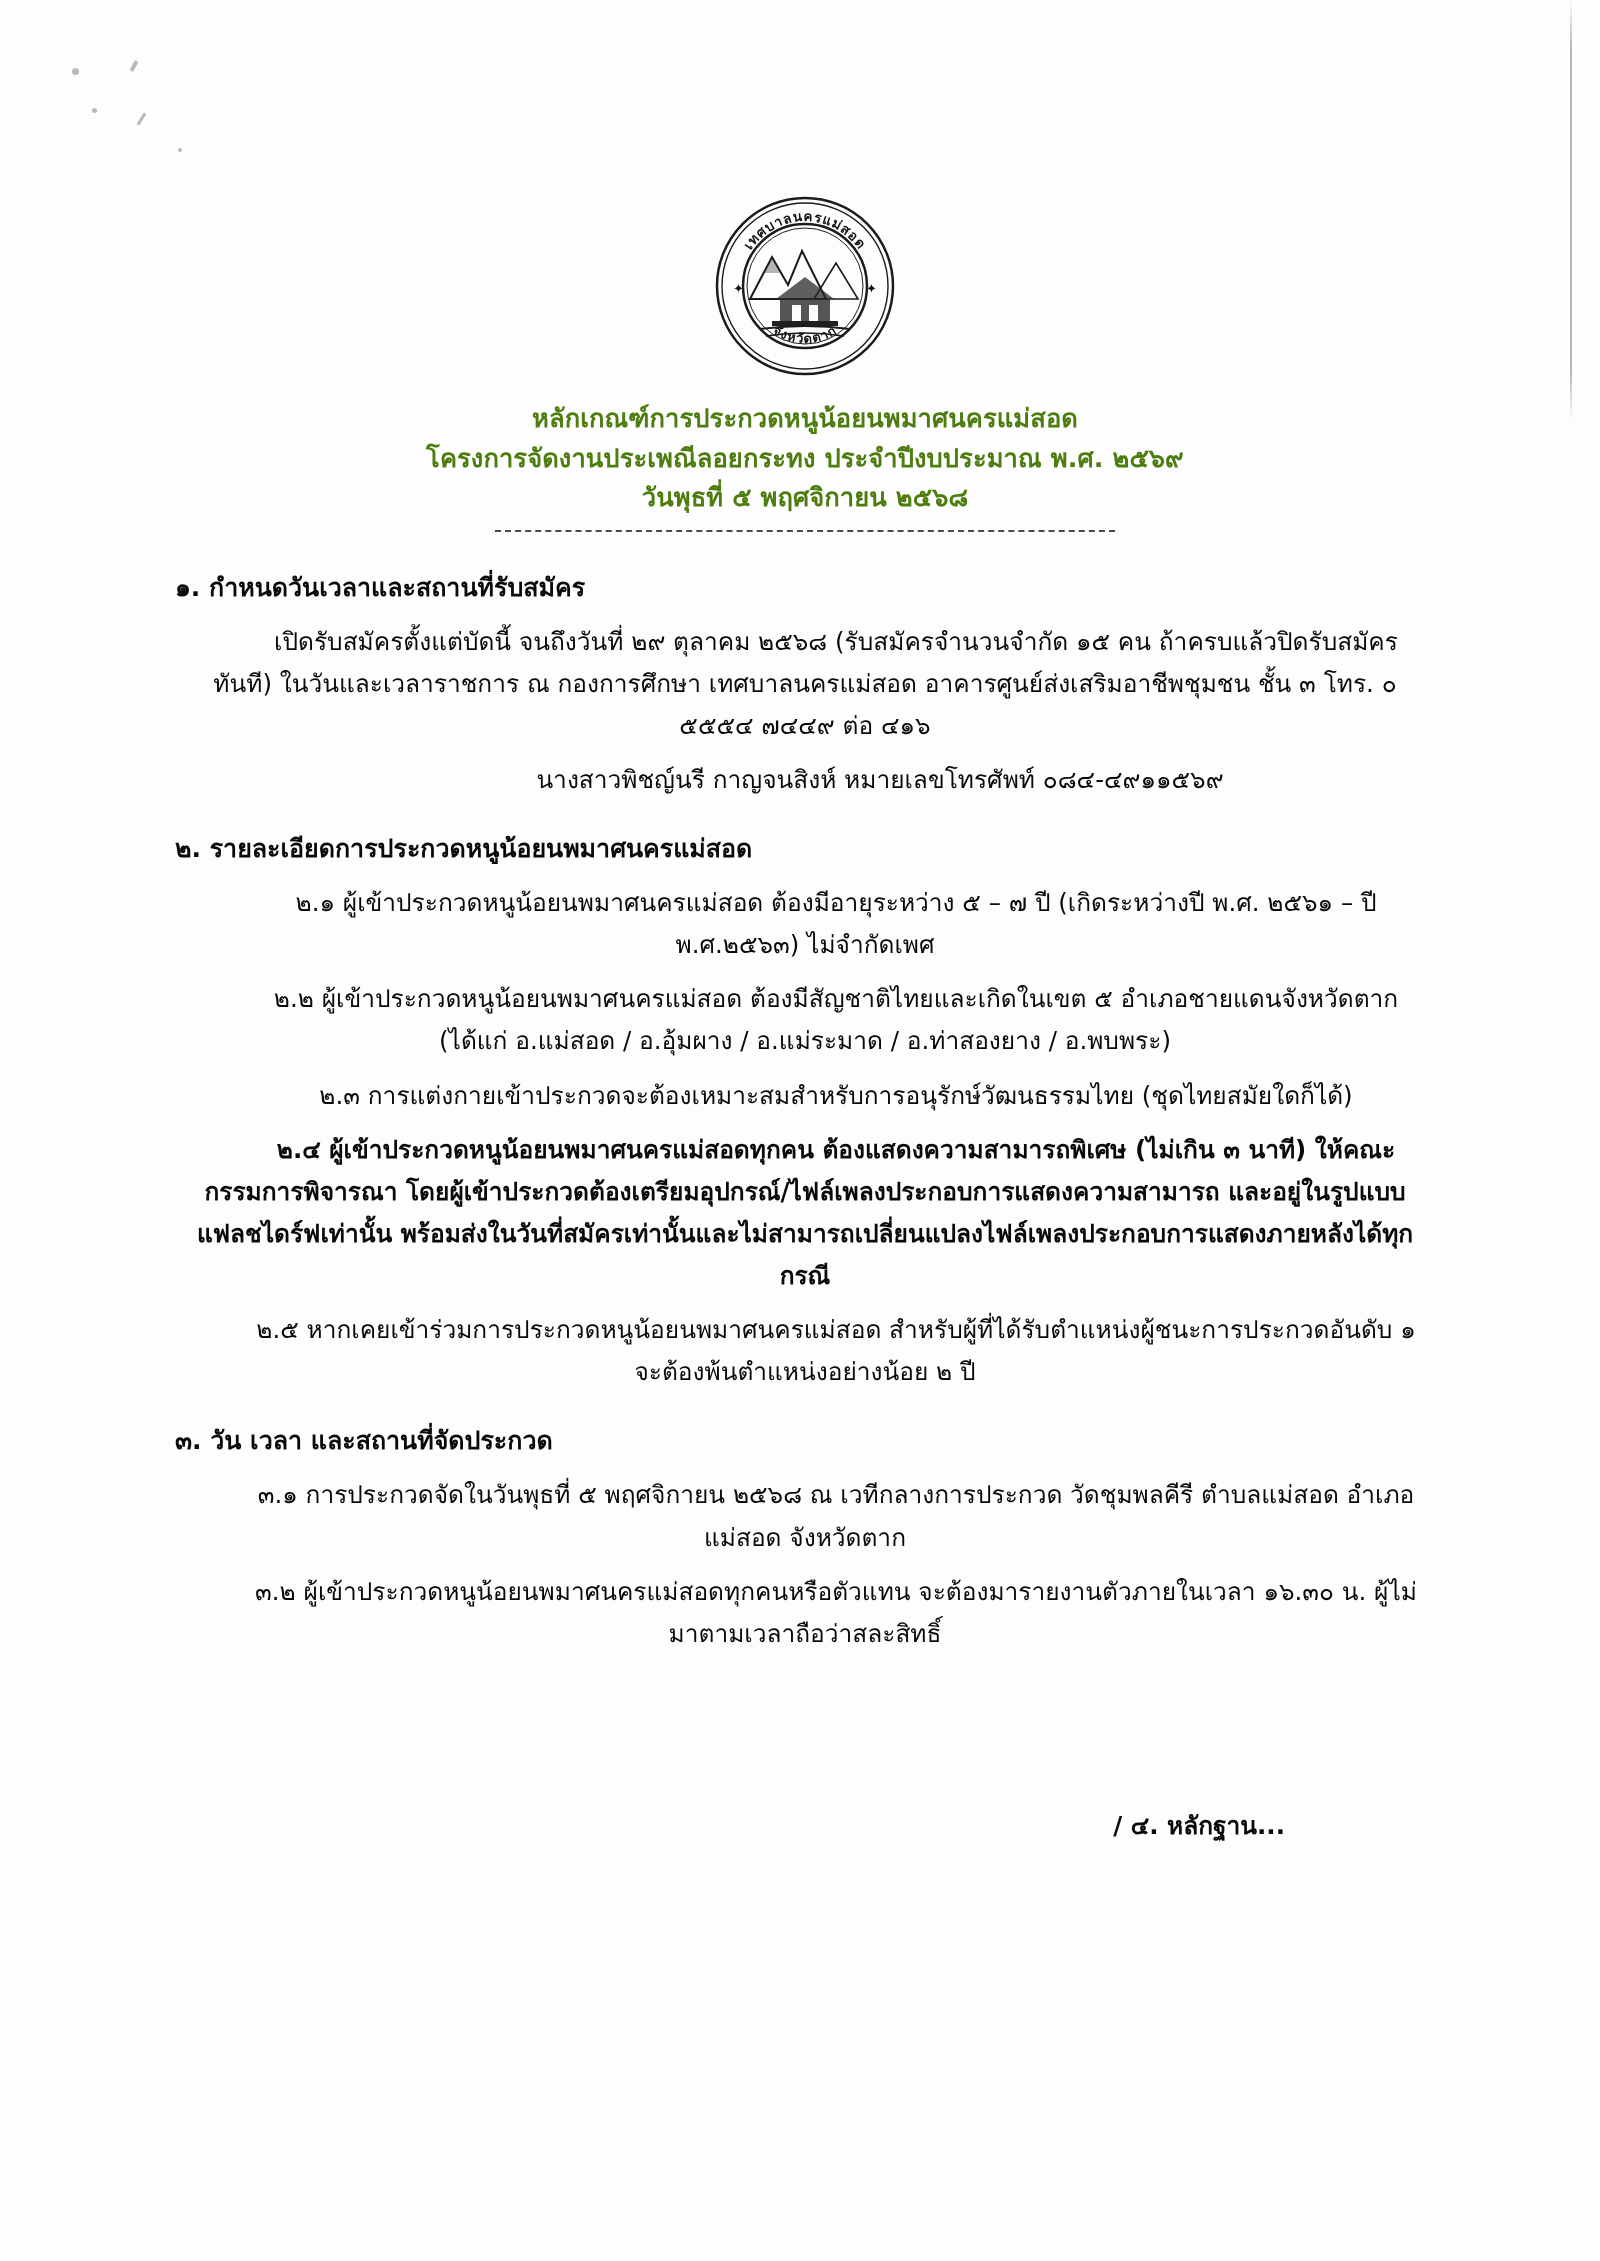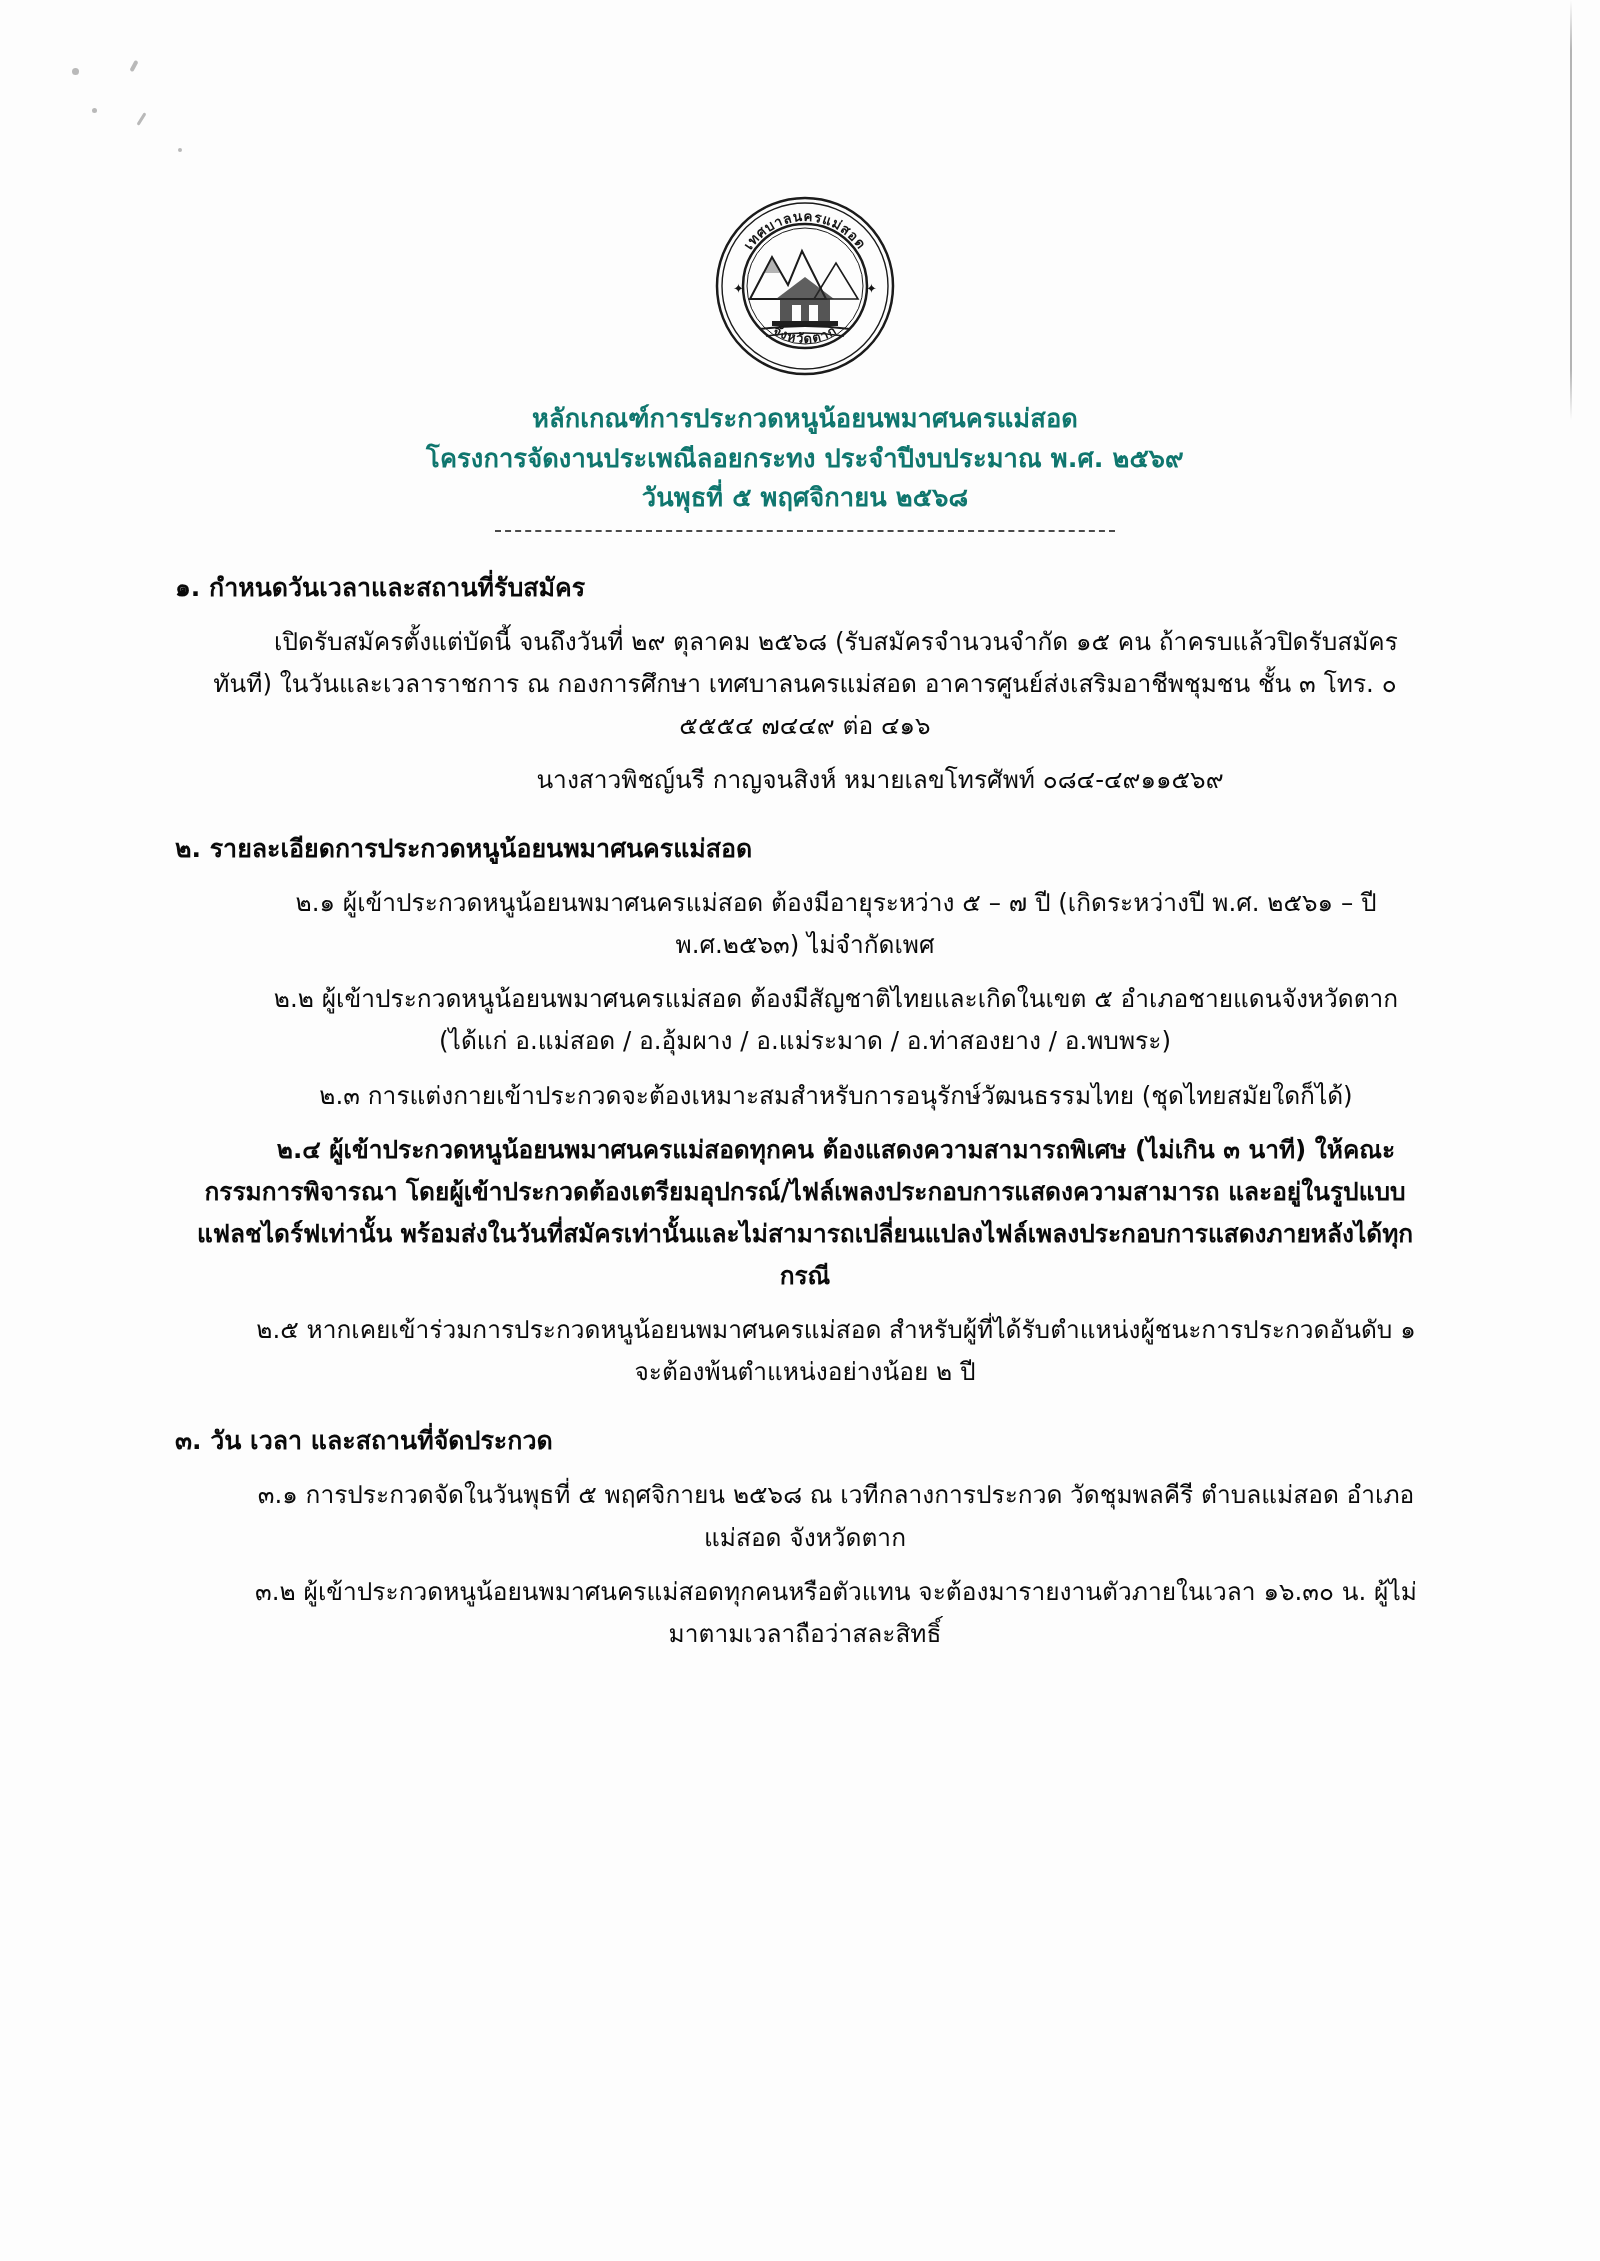--- a/index.html
+++ b/index.html
@@ -57,21 +57,21 @@
   
   .header {
     text-align: center;
     margin-top: 22px;
   }
   .header .line {
     font-size: 25.5px;
     font-weight: bold;
     line-height: 1.55;
     letter-spacing: .1px;
-    color: #0f766e;
+    color: #4d7c0f;
   }
   .rule {
     margin: 12px auto 0;
     width: 620px;
     border-top: 2px dashed #2b2b2b;
     height: 0;
     opacity: .85;
   }
 
   
@@ -179,15 +179,16 @@
       <p class="para indent">๒.๑ ผู้เข้าประกวดหนูน้อยนพมาศนครแม่สอด ต้องมีอายุระหว่าง ๕ – ๗ ปี (เกิดระหว่างปี พ.ศ. ๒๕๖๑ – ปี พ.ศ.๒๕๖๓) ไม่จำกัดเพศ</p>
       <p class="para indent">๒.๒ ผู้เข้าประกวดหนูน้อยนพมาศนครแม่สอด ต้องมีสัญชาติไทยและเกิดในเขต ๕ อำเภอชายแดนจังหวัดตาก (ได้แก่ อ.แม่สอด / อ.อุ้มผาง / อ.แม่ระมาด / อ.ท่าสองยาง / อ.พบพระ)</p>
       <p class="para indent">๒.๓ การแต่งกายเข้าประกวดจะต้องเหมาะสมสำหรับการอนุรักษ์วัฒนธรรมไทย (ชุดไทยสมัยใดก็ได้)</p>
       <p class="para indent blk-bold">๒.๔ ผู้เข้าประกวดหนูน้อยนพมาศนครแม่สอดทุกคน ต้องแสดงความสามารถพิเศษ (ไม่เกิน ๓ นาที) ให้คณะกรรมการพิจารณา โดยผู้เข้าประกวดต้องเตรียมอุปกรณ์/ไฟล์เพลงประกอบการแสดงความสามารถ และอยู่ในรูปแบบแฟลชไดร์ฟเท่านั้น พร้อมส่งในวันที่สมัครเท่านั้นและไม่สามารถเปลี่ยนแปลงไฟล์เพลงประกอบการแสดงภายหลังได้ทุกกรณี</p>
       <p class="para indent">๒.๕ หากเคยเข้าร่วมการประกวดหนูน้อยนพมาศนครแม่สอด สำหรับผู้ที่ได้รับตำแหน่งผู้ชนะการประกวดอันดับ ๑ จะต้องพ้นตำแหน่งอย่างน้อย ๒ ปี</p>
 
       <div class="sec-head">๓. วัน เวลา และสถานที่จัดประกวด</div>
       <p class="para indent">๓.๑ การประกวดจัดในวันพุธที่ ๕ พฤศจิกายน ๒๕๖๘ ณ เวทีกลางการประกวด วัดชุมพลคีรี ตำบลแม่สอด อำเภอแม่สอด จังหวัดตาก</p>
       <p class="para indent">๓.๒ ผู้เข้าประกวดหนูน้อยนพมาศนครแม่สอดทุกคนหรือตัวแทน จะต้องมารายงานตัวภายในเวลา ๑๖.๓๐ น. ผู้ไม่มาตามเวลาถือว่าสละสิทธิ์</p>
 
+      <div class="footnote">/ ๔. หลักฐาน...</div>
     </div>
   </div>
 </div>
 
 </body></html>

